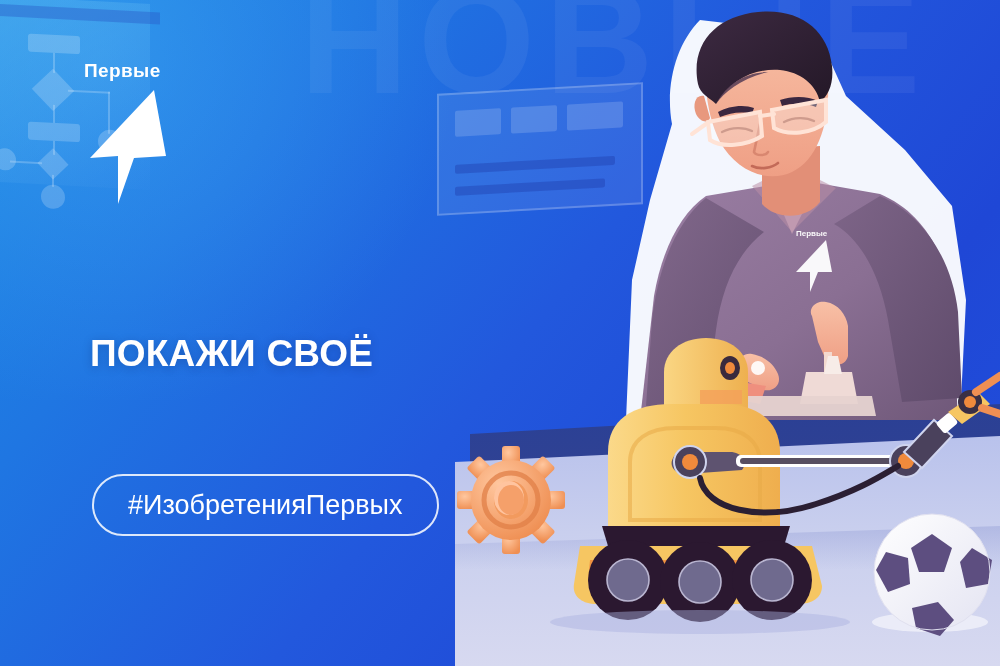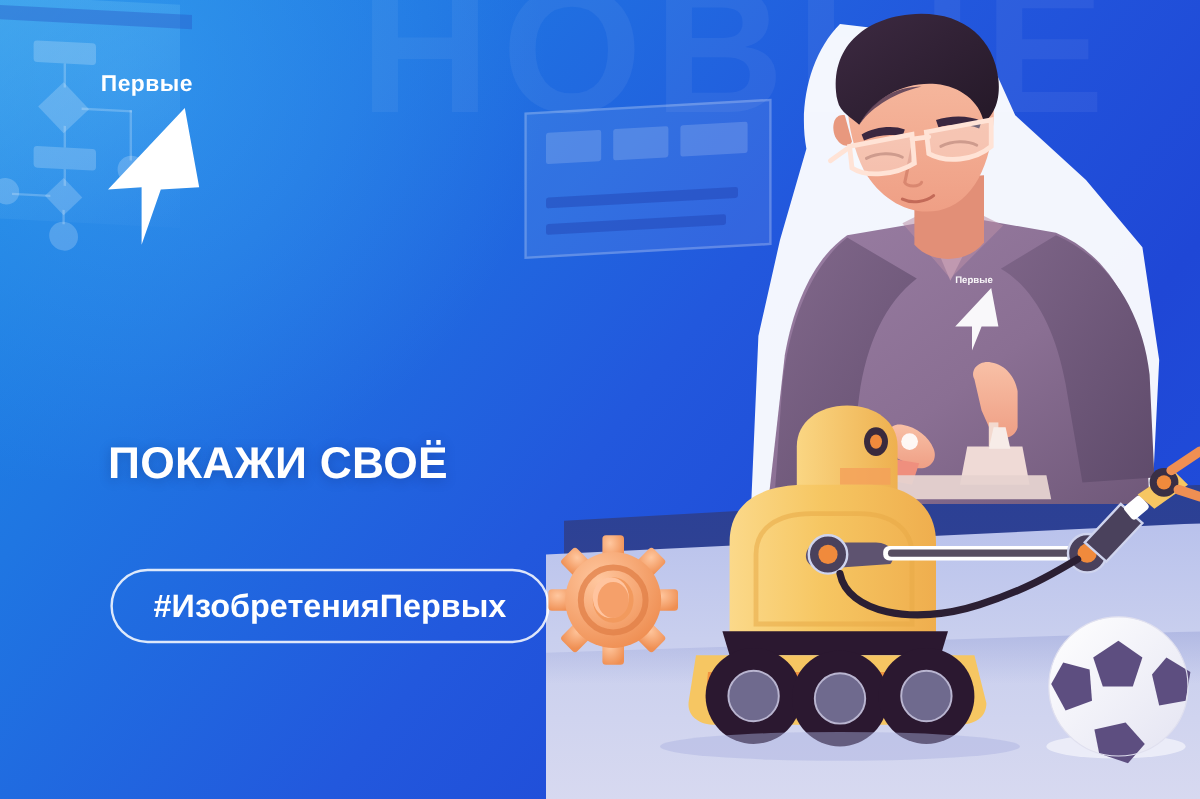--- a/index.html
+++ b/index.html
@@ -116,21 +116,21 @@
     font-weight: 700;
     color: #ffffff;
     letter-spacing: 0.4px;
     margin-bottom: 4px;
   }
   .logo-mark { width: 86px; height: 120px; display: block; }
 
   
   .headline {
     position: absolute;
-    left: 90px; top: 362px;
+    left: 90px; top: 330px;
     color: #ffffff;
     font-size: 37px;
     font-weight: 700;
     line-height: 1.30;
     letter-spacing: 0.2px;
     text-transform: uppercase;
     text-shadow: 0 2px 10px rgba(10,30,90,0.28);
     text-align: right;
   }
   .headline div { white-space: nowrap; }
@@ -140,21 +140,21 @@
     position: absolute;
     left: 92px; top: 474px;
     height: 58px;
     padding: 0 34px;
     display: flex;
     align-items: center;
     border: 2px solid rgba(255,255,255,0.85);
     border-radius: 32px;
     color: #ffffff;
     font-size: 27px;
-    font-weight: 700;
+    font-weight: 400;
     white-space: nowrap;
   }
 
   
   .gear { position: absolute; left: 455px; top: 445px; width: 112px; height: 110px; }
 
   
   .illo { position: absolute; left: 0; top: 0; width: 1000px; height: 666px; pointer-events: none; }
 </style>
 </head>

